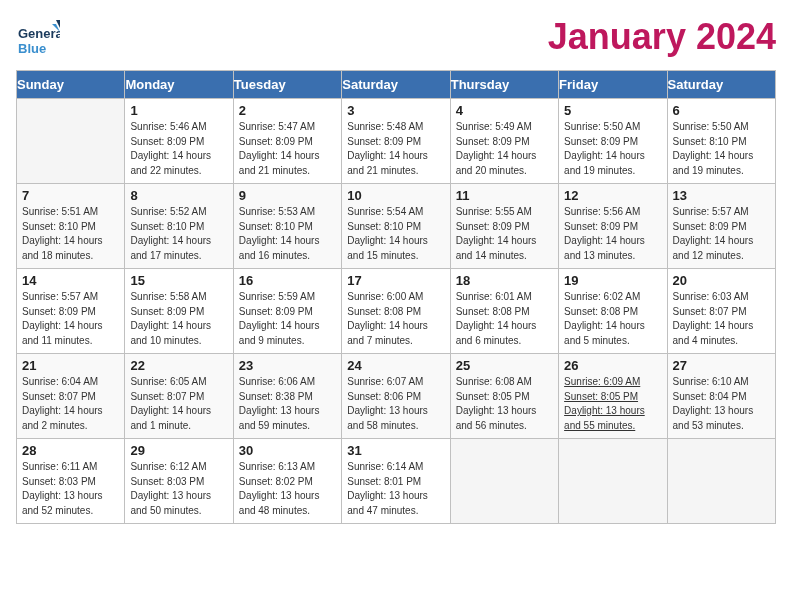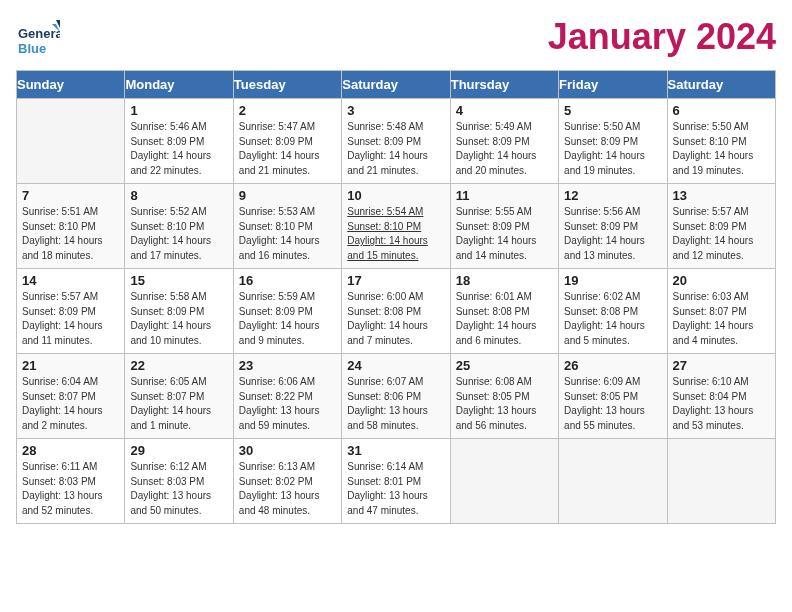--- a/index.html
+++ b/index.html
@@ -173,21 +173,21 @@
         </td>
         <td>
           <div class="day-number">9</div>
           <div class="day-info" style="white-space: pre-line;">Sunrise: 5:53 AM
 Sunset: 8:10 PM
 Daylight: 14 hours
 and 16 minutes.</div>
         </td>
         <td>
           <div class="day-number">10</div>
-          <div class="day-info" style="white-space: pre-line; text-decoration: underline;">Sunrise: 5:54 AM
+          <div class="day-info" style="white-space: pre-line;">Sunrise: 5:54 AM
 Sunset: 8:10 PM
 Daylight: 14 hours
 and 15 minutes.</div>
         </td>
         <td>
           <div class="day-number">11</div>
           <div class="day-info" style="white-space: pre-line;">Sunrise: 5:55 AM
 Sunset: 8:09 PM
 Daylight: 14 hours
 and 14 minutes.</div>
@@ -269,41 +269,41 @@
         <td>
           <div class="day-number">22</div>
           <div class="day-info" style="white-space: pre-line;">Sunrise: 6:05 AM
 Sunset: 8:07 PM
 Daylight: 14 hours
 and 1 minute.</div>
         </td>
         <td>
           <div class="day-number">23</div>
           <div class="day-info" style="white-space: pre-line;">Sunrise: 6:06 AM
-Sunset: 8:22 PM
+Sunset: 8:38 PM
 Daylight: 13 hours
 and 59 minutes.</div>
         </td>
         <td>
           <div class="day-number">24</div>
           <div class="day-info" style="white-space: pre-line;">Sunrise: 6:07 AM
 Sunset: 8:06 PM
 Daylight: 13 hours
 and 58 minutes.</div>
         </td>
         <td>
           <div class="day-number">25</div>
           <div class="day-info" style="white-space: pre-line;">Sunrise: 6:08 AM
 Sunset: 8:05 PM
 Daylight: 13 hours
 and 56 minutes.</div>
         </td>
         <td>
           <div class="day-number">26</div>
-          <div class="day-info" style="white-space: pre-line;">Sunrise: 6:09 AM
+          <div class="day-info" style="white-space: pre-line; text-decoration: underline;">Sunrise: 6:09 AM
 Sunset: 8:05 PM
 Daylight: 13 hours
 and 55 minutes.</div>
         </td>
         <td>
           <div class="day-number">27</div>
           <div class="day-info" style="white-space: pre-line;">Sunrise: 6:10 AM
 Sunset: 8:04 PM
 Daylight: 13 hours
 and 53 minutes.</div>

